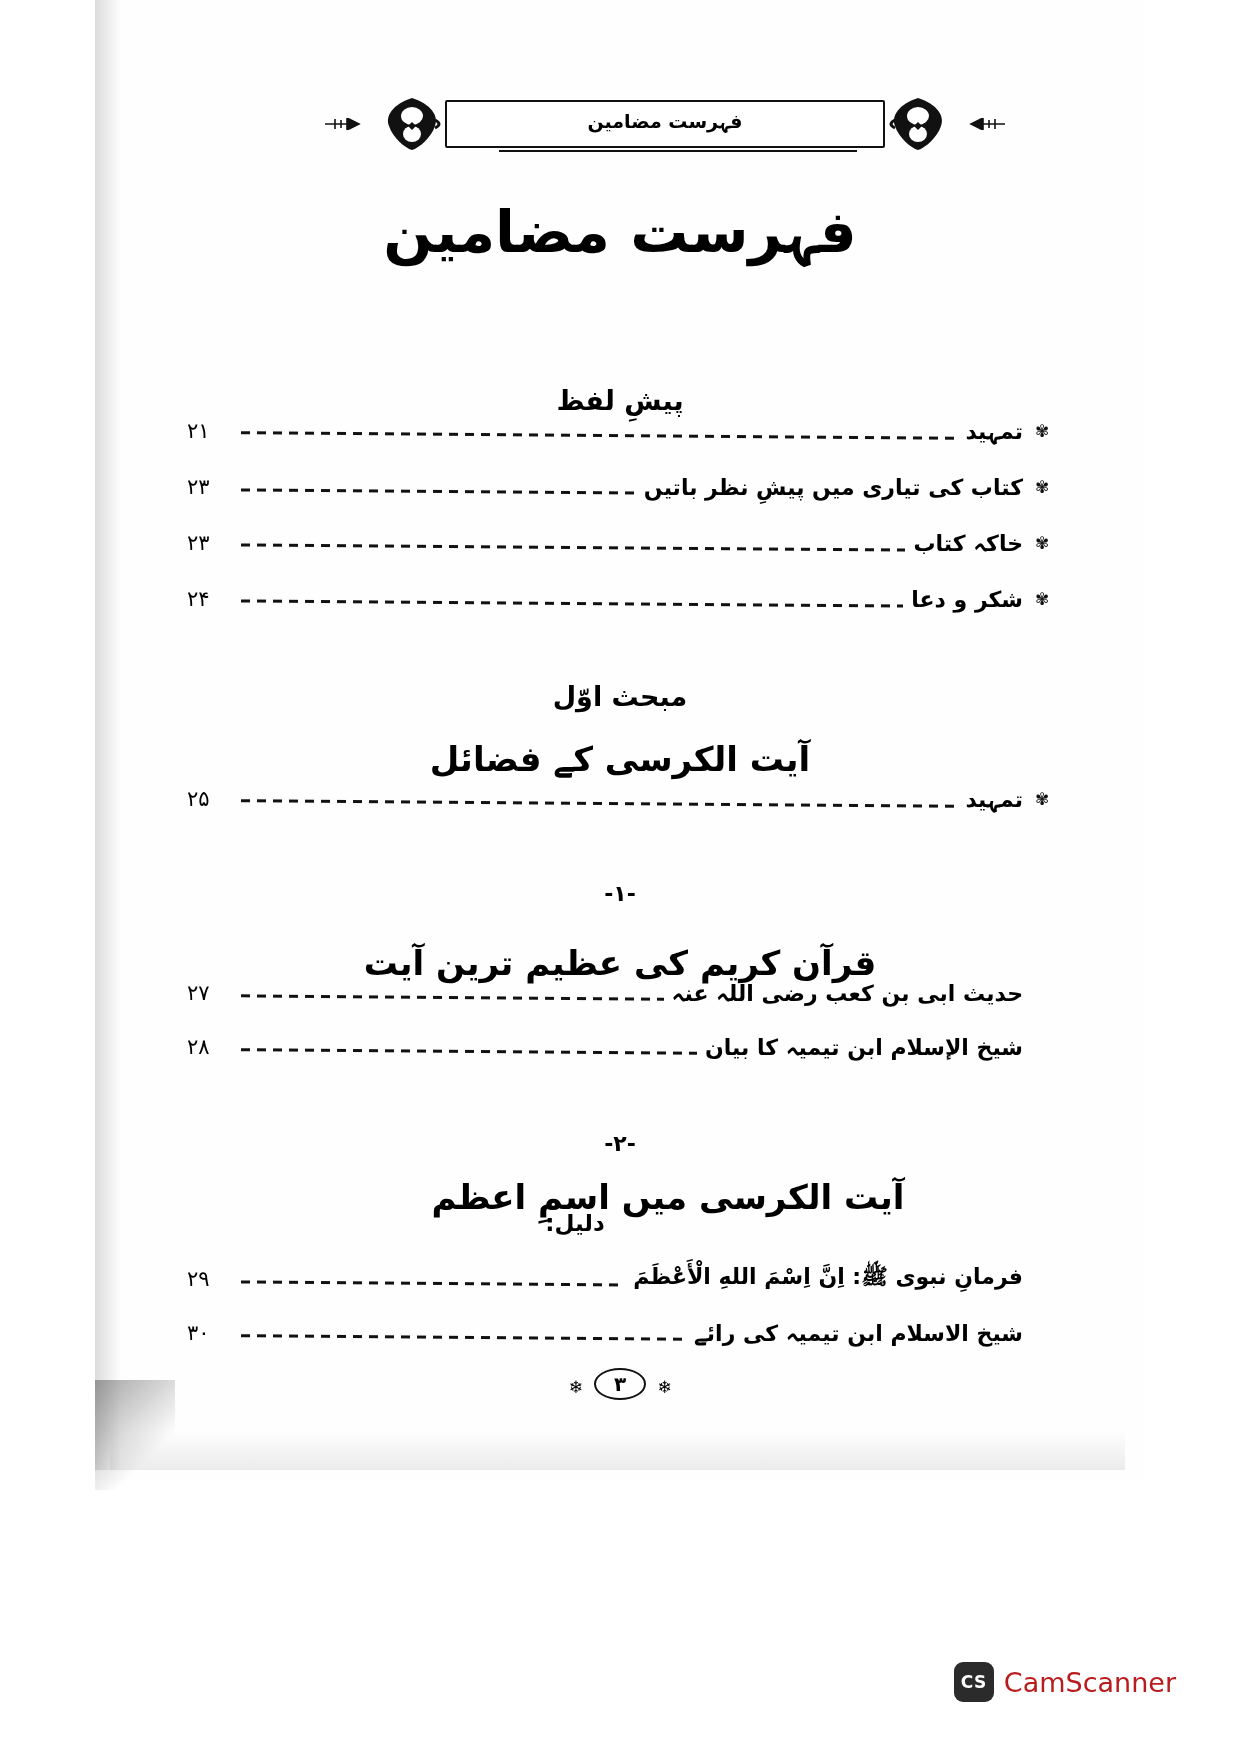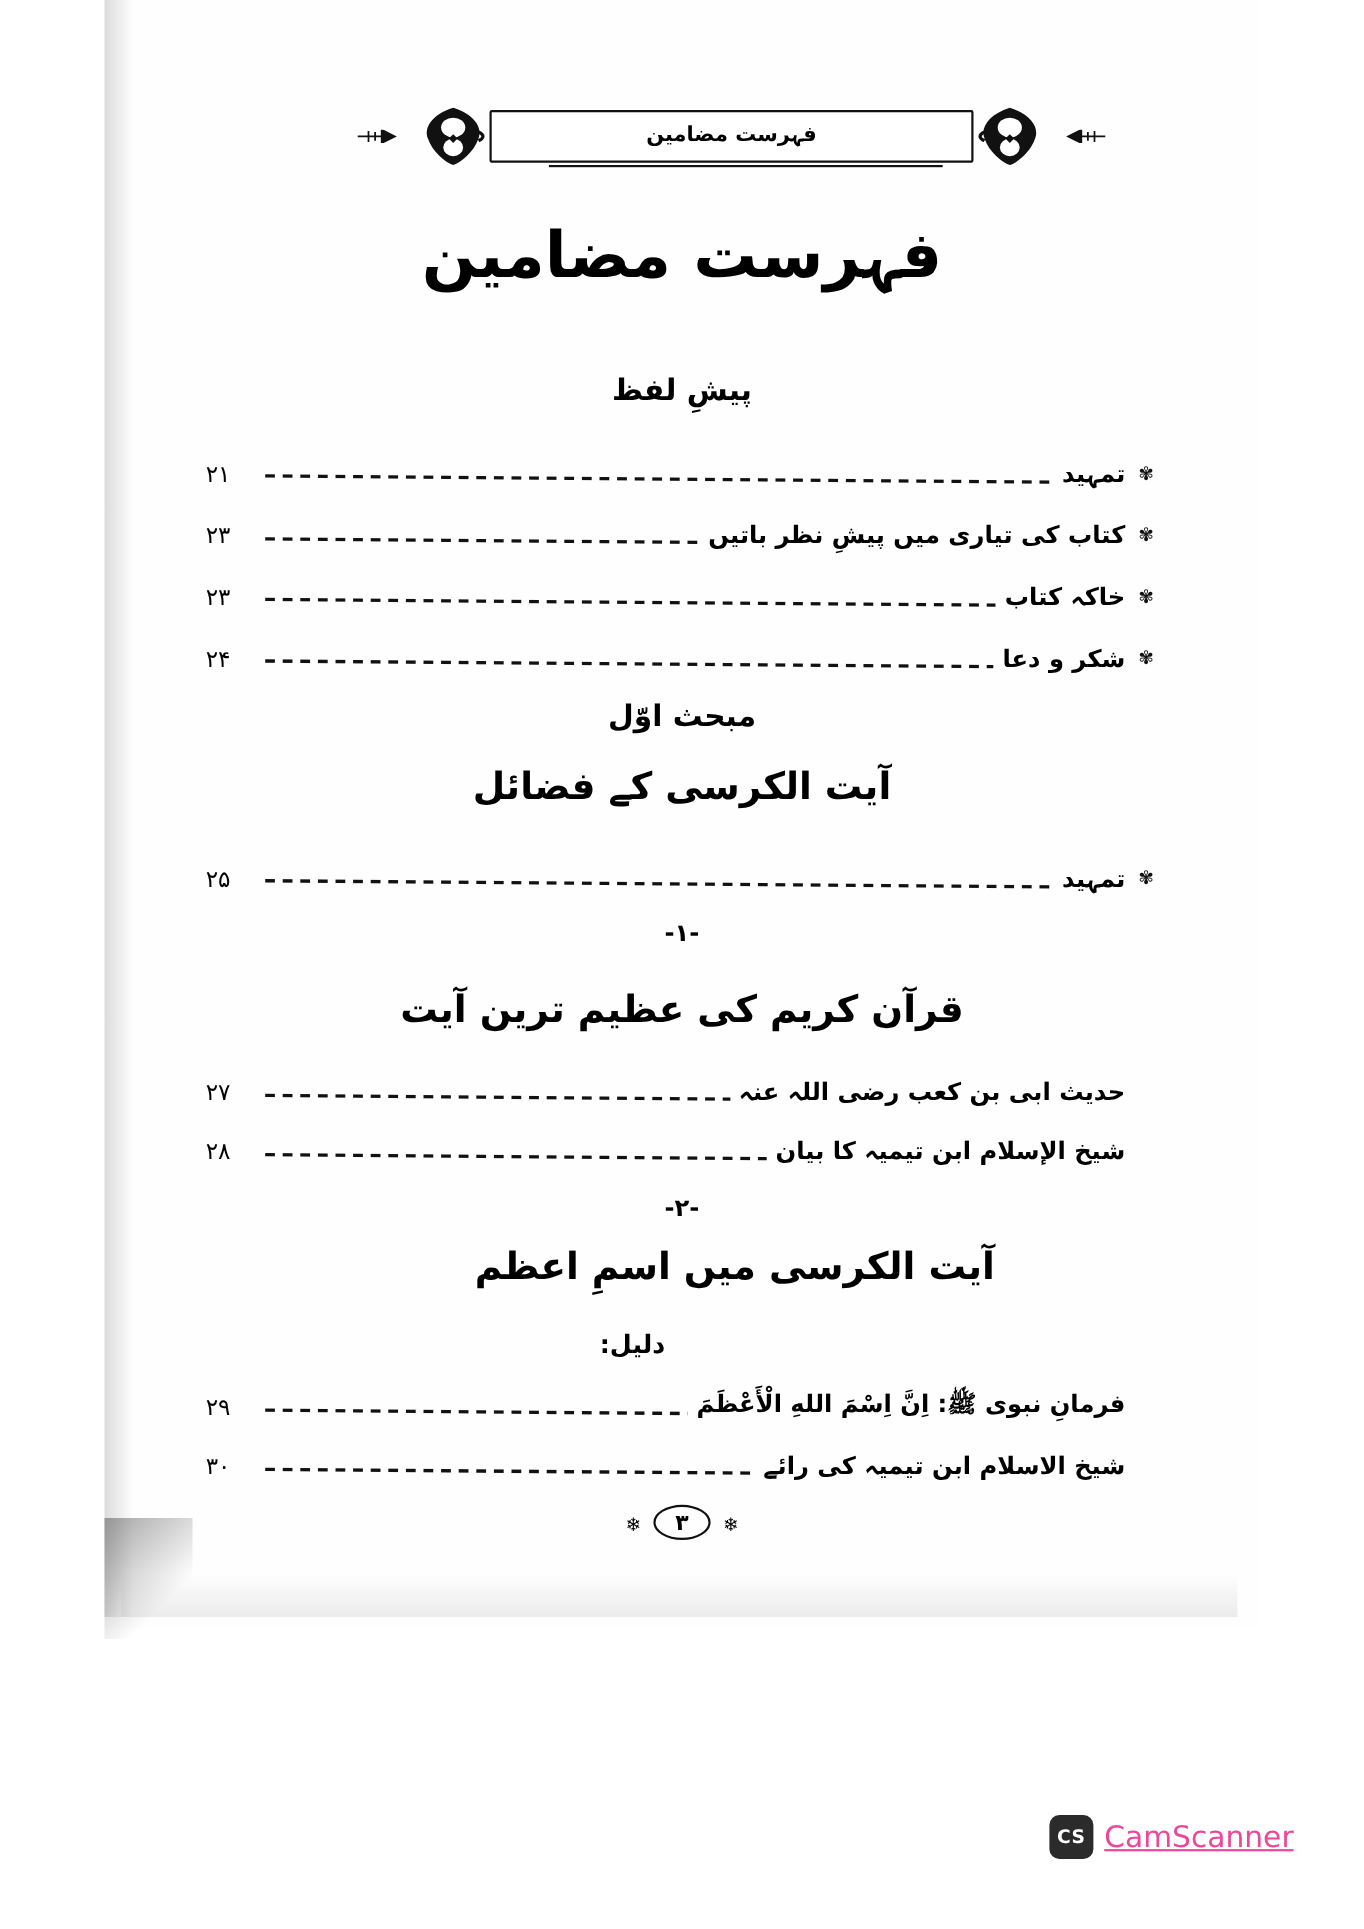--- a/index.html
+++ b/index.html
@@ -128,20 +128,21 @@
     letter-spacing: 1px;
   }
 
   
   .center-head {
     position: absolute;
     width: 1050px;
     left: 0;
     text-align: center;
     font-weight: 700;
+    margin-top: 45px;
   }
   .sub-head   { font-size: 27px; }
   .big-head   { font-size: 34px; }
   .num-div    { font-size: 22px; letter-spacing: 2px; }
 
   
   .toc-row {
     position: absolute;
     left: 90px;
     width: 870px;
@@ -218,43 +219,42 @@
   #page-footer .wing {
     font-size: 17px;
     vertical-align: middle;
     padding: 0 6px;
   }
 
   
   #camscanner {
     position: absolute;
     right: 64px;
-    bottom: 64px;
+    bottom: 52px;
     display: flex;
     align-items: center;
     gap: 10px;
   }
   #cs-logo {
     width: 40px;
     height: 40px;
     border-radius: 9px;
     background: #2b2b2b;
     color: #fff;
     font-size: 17px;
     font-weight: 700;
     display: flex;
     align-items: center;
     justify-content: center;
     letter-spacing: 0.5px;
   }
   #cs-text {
     font-size: 27px;
-    color: #ec4899;
+    color: #b91c1c;
     font-weight: 400;
-    text-decoration: underline;
   }
 </style>
 </head>
 <body>
 
 <div id="page-sheet">
 
   <div id="header-band">
 
     <svg class="orn-tail left" viewBox="0 0 60 12">

